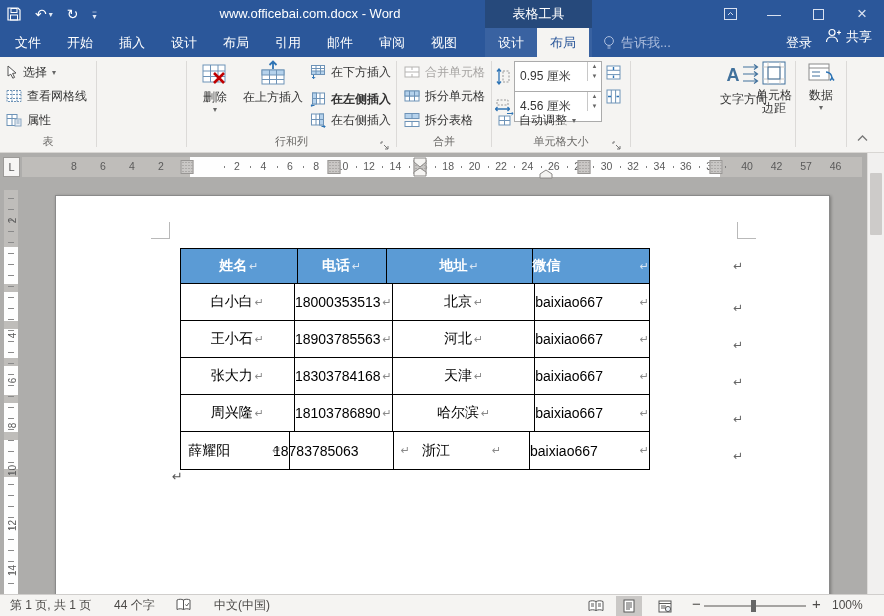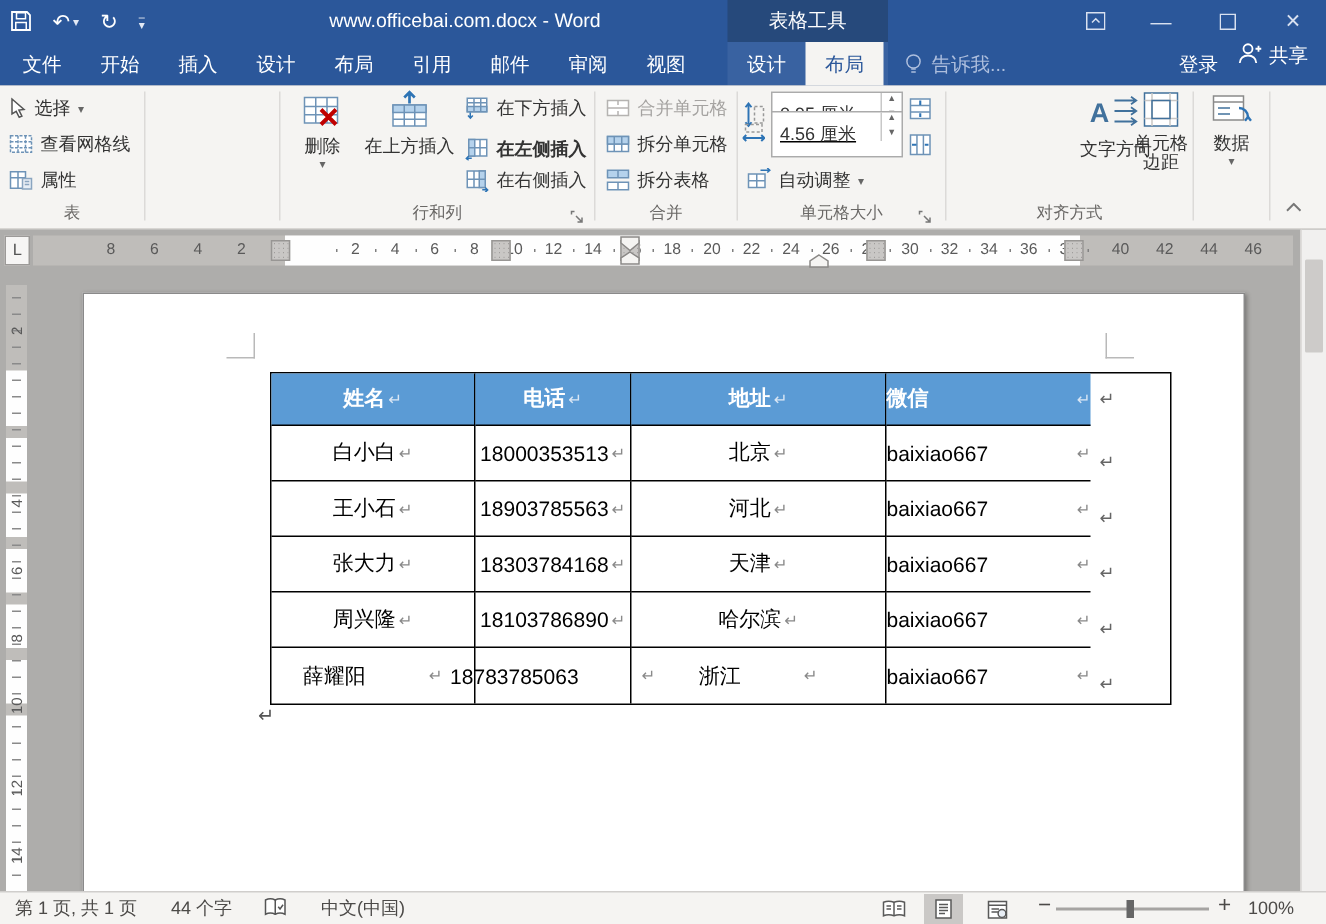--- a/index.html
+++ b/index.html
@@ -52,21 +52,21 @@
   .rtick { position:absolute; top:9px; width:1px; height:2px; background:#808080; }
   .colmarker { position:absolute; top:3px; width:13px; height:14px; transform:translateX(-50%); background:#C9C7C5; border:1px solid #989694;
     background-image:radial-gradient(#8F8D8B 26%, transparent 27%); background-size:3px 3px; }
   .indent { position:absolute; }
   .vruler { position:absolute; left:4px; top:37px; width:14px; height:404px; background:#FEFEFE; }
   .vseg { position:absolute; left:0; width:14px; background:#BFBDBA; }
   .vtick { position:absolute; left:4px; width:6px; height:1px; background:#8A8A8A; }
   .vnum { position:absolute; left:1px; font-size:10px; color:#5A5A5A; transform:rotate(-90deg); transform-origin:center; width:14px; text-align:center; }
   .page { position:absolute; left:55px; top:42px; width:775px; height:420px; background:#fff; border:1px solid #8A8A8A; box-shadow:1px 1px 3px rgba(0,0,0,0.3); }
   .cropmark { position:absolute; background:#B9B9B9; }
-  .doctable { position:absolute; left:180px; top:95px; width:601px; border:1.5px solid #000; background:#fff; }
+  .doctable { position:absolute; left:180px; top:95px; width:470px; border:1.5px solid #000; background:#fff; }
   .trow { display:flex; }
   .tcell { border-right:1px solid #000; border-bottom:1px solid #000; display:flex; align-items:center; justify-content:center; font-size:14px; color:#000; height:37px; }
   .tcell:nth-child(1){ width:136px; } .tcell:nth-child(2){ width:104px; }
   .tcell:nth-child(3){ width:170px; } .tcell:nth-child(4){ width:136px; border-right:none;justify-content:space-between; }
   .trow:last-child .tcell { border-bottom:none;gap:40px; }
   .trow.head .tcell { background:#5B9BD5; color:#fff; font-weight:bold; height:35px; }
   .eoc { font-size:11px; color:#8A8A8A; margin-left:2px; font-weight:normal; }
   .trow.head .eoc { color:#D9E6F4; }
   .eor { position:absolute; font-size:12px; color:#666; }
   .pmark { position:absolute; font-size:13px; color:#555; }
@@ -304,21 +304,21 @@
           <rect x="8" y="3" width="6" height="11" fill="none" stroke="#999" stroke-dasharray="2 1.5"></rect>
         </svg>
         <div class="spinbox">
           <span>0.95 厘米</span>
           <div class="steppers">
               <span>▲</span>
               <span>▼</span>
             </div>
         </div>
       </div>
-      <div class="spinrow" style="left:3px;top:17px;text-decoration:underline;">
+      <div class="spinrow" style="left:3px;top:34px;">
         <svg width="15" height="17" viewBox="0 0 15 17">
           <path d="M0.5 11h14M2.5 9L0.5 11l2 2M12.5 9l2 2-2 2" fill="none" stroke="#2E74B5" stroke-width="1.3"></path>
           <rect x="2" y="2" width="11" height="5" fill="none" stroke="#999" stroke-dasharray="2 1.5"></rect>
         </svg>
         <div class="spinbox">
           <span>4.56 厘米</span>
           <div class="steppers">
               <span>▲</span>
               <span>▼</span>
             </div>
@@ -369,21 +369,20 @@
       </div>
       <div class="bigbtn" style="left:121px;width:44px;">
         <svg width="26" height="26" viewBox="0 0 26 26">
           <rect x="2" y="2" width="22" height="22" fill="#fff" stroke="#41719C"></rect>
           <path d="M7 2v22M19 2v22M2 7h22M2 19h22" stroke="#C9C7C5"></path>
           <rect x="7" y="7" width="12" height="12" fill="none" stroke="#41719C"></rect>
         </svg>
         <span class="blabel">单元格</span>
         <span class="blabel" style="margin-top:0;">边距</span>
       </div>
-      <div class="glabel">对齐方式</div>
     </div>
     <div class="gsep" style="left:795px;"></div>
 
     <div class="rgroup" style="left:796px;width:50px;">
       <div class="bigbtn" style="left:3px;width:44px;">
         <svg width="28" height="26" viewBox="0 0 28 26">
           <rect x="2" y="4" width="20" height="16" fill="#fff" stroke="#8A8A8A"></rect>
           <path d="M2 8h20" stroke="#8A8A8A"></path>
           <path d="M5 12h8M5 16h8" stroke="#41719C"></path>
           <path d="M19 12a6 6 0 0 1 6 6" fill="none" stroke="#2E74B5" stroke-width="1.6"></path>
@@ -426,21 +425,21 @@
         <div class="rnum" style="left: 505.4px;">24</div>
         <div class="rnum" style="left: 531.8px;">26</div>
         <div class="rnum" style="left: 558.2px;">28</div>
         <div class="rnum" style="left: 584.6px;">30</div>
         <div class="rnum" style="left: 611px;">32</div>
         <div class="rnum" style="left: 637.4px;">34</div>
         <div class="rnum" style="left: 663.8px;">36</div>
         <div class="rnum" style="left: 690.2px;">38</div>
         <div class="rnum" style="left: 725px;">40</div>
         <div class="rnum" style="left: 754.5px;">42</div>
-        <div class="rnum" style="left: 784px;">44</div>
+        <div class="rnum" style="left: 784px;">57</div>
         <div class="rnum" style="left: 813.5px;">46</div>
         <div class="rtick" style="left: 201.8px;"></div>
         <div class="rtick" style="left: 228.2px;"></div>
         <div class="rtick" style="left: 254.6px;"></div>
         <div class="rtick" style="left: 281px;"></div>
         <div class="rtick" style="left: 307.4px;"></div>
         <div class="rtick" style="left: 333.8px;"></div>
         <div class="rtick" style="left: 360.2px;"></div>
         <div class="rtick" style="left: 386.6px;"></div>
         <div class="rtick" style="left: 413px;"></div>

